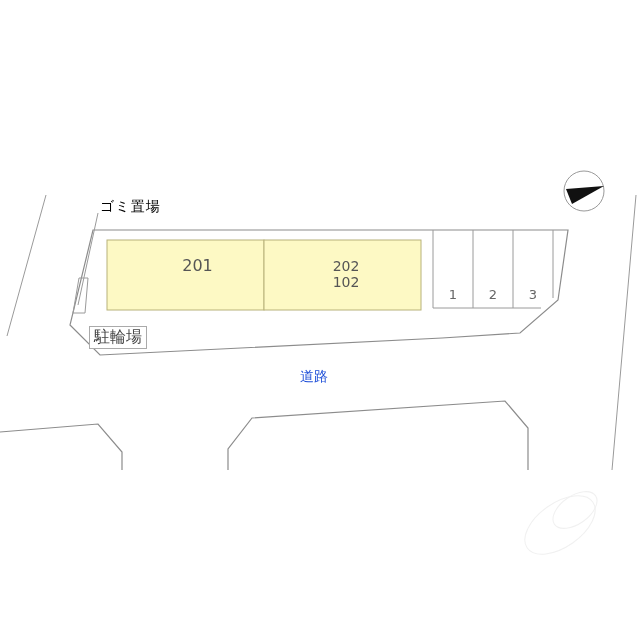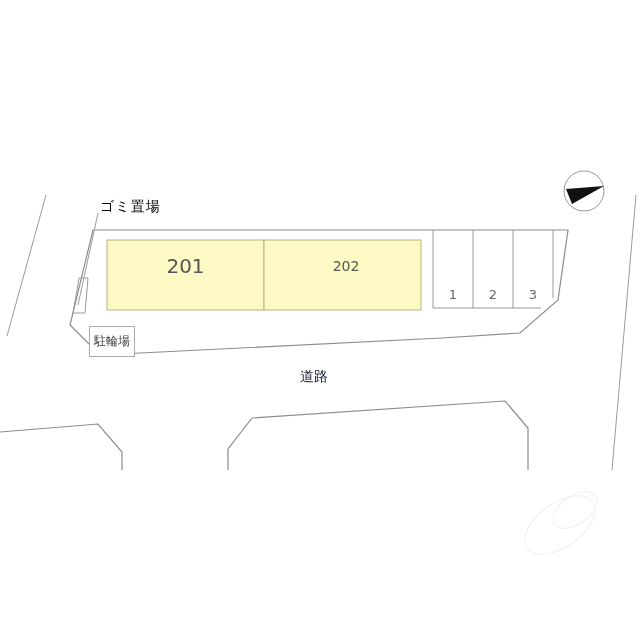--- a/index.html
+++ b/index.html
@@ -42,27 +42,28 @@
   </g>
 
   <g opacity="0.12">
     <ellipse cx="560" cy="525" rx="40" ry="22" transform="rotate(-35 560 525)" stroke="#888" fill="none" stroke-width="1"></ellipse>
     <ellipse cx="575" cy="510" rx="25" ry="14" transform="rotate(-35 575 510)" stroke="#888" fill="none" stroke-width="1"></ellipse>
   </g>
 </svg>
 
 <div style="position:absolute;left:100px;top:198px;font-size:14px;color:#000000;letter-spacing:1px;">ゴミ置場</div>
 
-<div style="position:absolute;left:89px;top:326px;font-size:12px;color:#444;border:1px solid #aaa;padding:6px 4px;background:#fff;">駐輪場</div>
+<div style="position:absolute;left:89px;top:326px;font-size:16px;color:#444;border:1px solid #aaa;padding:0 4px;background:#fff;">駐輪場</div>
 
-<div style="position:absolute;left:300px;top:368px;font-size:14px;color:#0f172a;">道路</div>
+<div style="position:absolute;left:300px;top:368px;font-size:14px;color:#1d4ed8;">道路</div>
 
-<div style="position:absolute;left:107px;top:258px;width:157px;text-align:center;font-size:20px;line-height:16px;color:#555;">
+<div style="position:absolute;left:107px;top:258px;width:157px;text-align:center;font-size:16px;line-height:16px;color:#555;padding-left:12px;">
   <div>201</div>
 </div>
 
 <div style="position:absolute;left:264px;top:258px;width:164px;text-align:center;font-size:14px;line-height:16px;color:#555;">
   <div>202</div>
+  <div>102</div>
 </div>
 
 <div style="position:absolute;left:433px;top:287px;width:40px;text-align:center;font-size:13px;color:#666;">1</div>
 <div style="position:absolute;left:473px;top:287px;width:40px;text-align:center;font-size:13px;color:#666;">2</div>
 <div style="position:absolute;left:513px;top:287px;width:40px;text-align:center;font-size:13px;color:#666;">3</div>
 
 </body></html>

